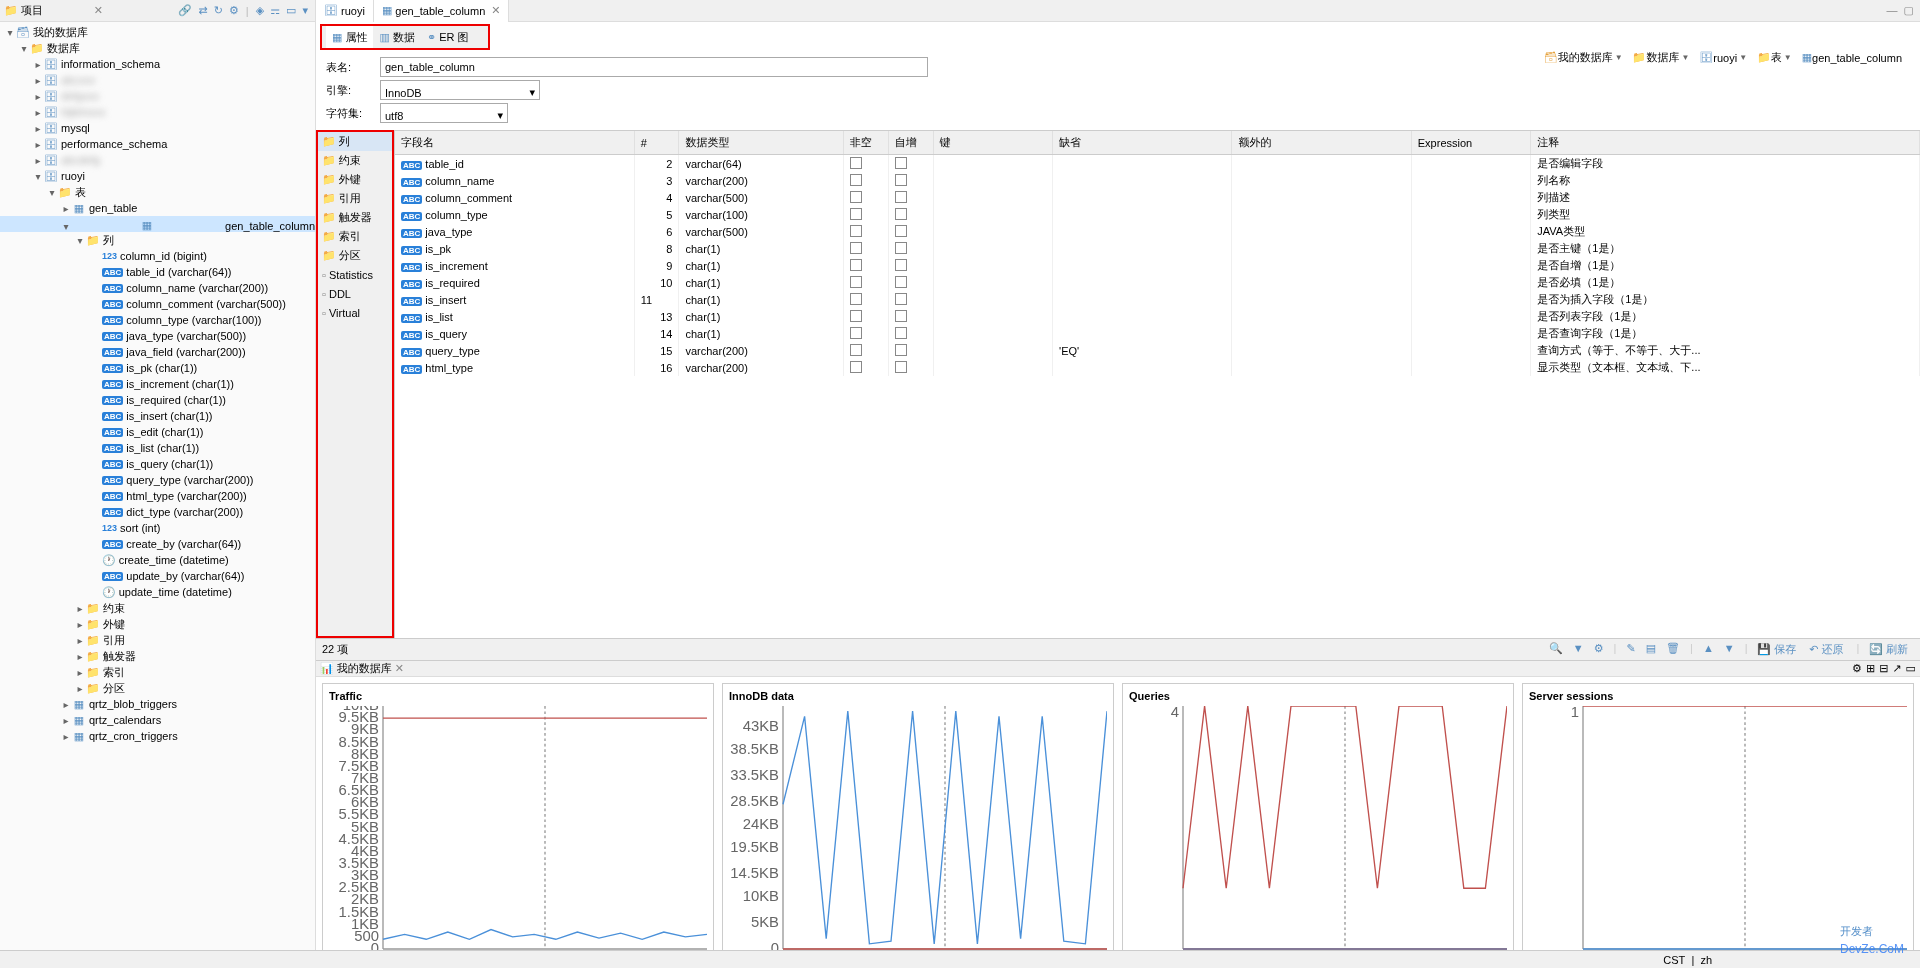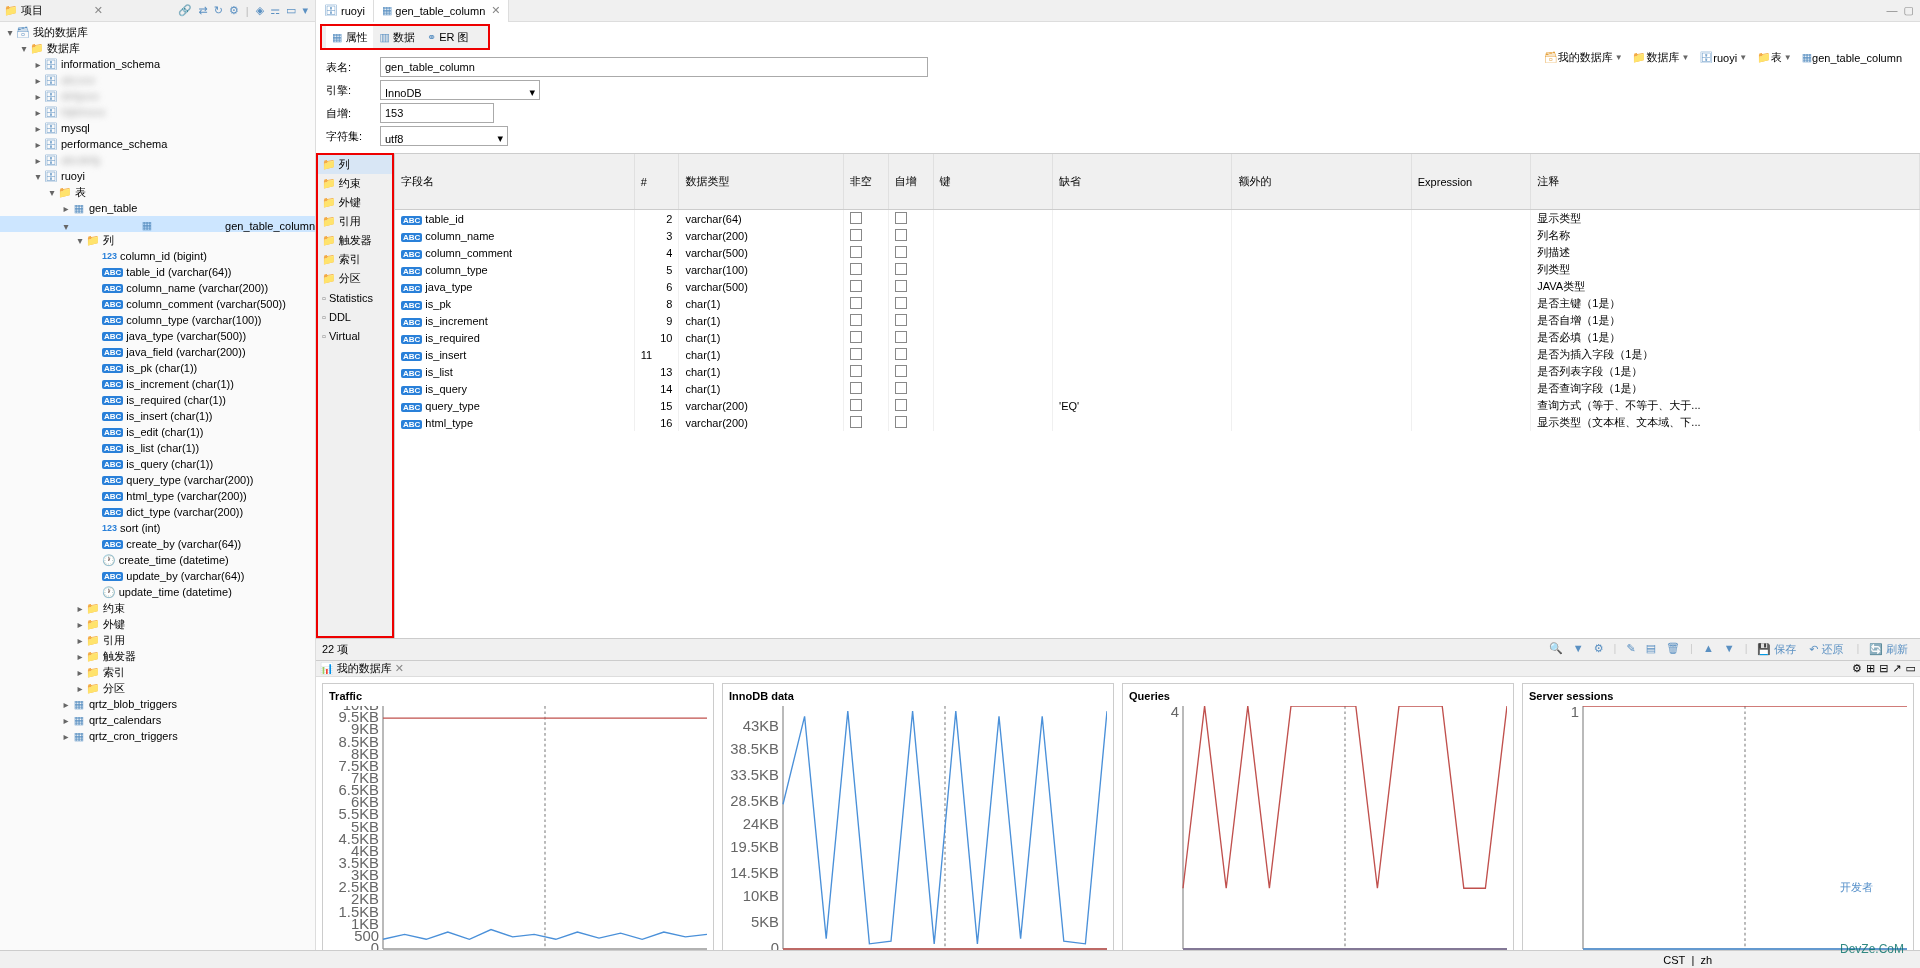--- a/index.html
+++ b/index.html
@@ -37,39 +37,39 @@
 .form-row { display: flex; align-items: center; margin: 3px 0; }
 .form-row label { width: 54px; }
 .form-row input, .form-row .sel { border: 1px solid #aaa; height: 20px; padding: 0 4px; background: #fff; }
 .sel { display: flex; align-items: flex-end; justify-content: space-between; }
 .mid-split { display: flex; flex: 1; min-height: 0; }
 .left-nav { width: 78px; border: 2px solid #e00; background: #f0f0f0; }
 .ln-item { display: flex; align-items: center; height: 19px; padding: 0 4px; cursor: pointer; }
 .ln-item.active { background: #d8e6f5; }
 .grid-wrap { flex: 1; overflow: auto; border-left: 1px solid #ccc; border-top: 1px solid #ccc; }
 table.grid { border-collapse: collapse; width: 100%; }
-.grid th { text-align: left; font-weight: normal; background: #f0f0f0; border-bottom: 1px solid #ccc; border-right: 1px solid #e0e0e0; padding: 20px 6px; height: 18px; }
+.grid th { text-align: left; font-weight: normal; background: #f0f0f0; border-bottom: 1px solid #ccc; border-right: 1px solid #e0e0e0; padding: 4px 6px; height: 18px; }
 .grid td { padding: 1px 6px; border-right: 1px solid #f0f0f0; height: 17px; }
 .chk { width: 12px; height: 12px; border: 1px solid #888; display: inline-block; }
 .chk.on { background: #4a90e2; position: relative; }
 .chk.on::after { content: "✓"; color: #fff; font-size: 9px; position: absolute; top: -2px; left: 1px; }
 .status-row { display: flex; align-items: center; height: 22px; border-top: 1px solid #ccc; background: #f0f0f0; padding: 0 6px; }
 .status-row .tools { margin-left: auto; display: flex; gap: 4px; }
 .status-row .tools span { cursor: pointer; padding: 0 3px; color: #5a90c2; }
 .bottom-panel { height: 290px; border-top: 1px solid #ccc; display: flex; flex-direction: column; }
 .bottom-tabs { display: flex; align-items: center; height: 22px; background: #f0f0f0; border-bottom: 1px solid #ddd; padding: 0 4px; }
 .bottom-tabs .right-icons { margin-left: auto; display: flex; gap: 4px; }
 .charts { display: flex; flex: 1; padding: 6px; gap: 8px; }
 .chart-box { flex: 1; border: 1px solid #ccc; padding: 6px; display: flex; flex-direction: column; }
 .chart-title { font-weight: bold; margin-bottom: 4px; }
 .chart-svg { flex: 1; }
 .footer { height: 18px; border-top: 1px solid #ccc; background: #f0f0f0; display: flex; align-items: center; padding: 0 8px; font-size: 10px; }
 .footer .mid { margin-left: auto; margin-right: 200px; }
 .watermark { position: fixed; right: 16px; bottom: 12px; font-size: 28px; font-family: Georgia, serif; color: #357abf; opacity: 0.85; pointer-events: none; }
-.watermark small { font-size: 12px; display: block; text-align: center; color: #0f766e; margin-top: 44px; }
+.watermark small { font-size: 12px; display: block; text-align: center; color: #3b82f6; }
 </style>
 </head>
 <body>
 
 <div class="app">
   <div class="main-row">
 
     <div class="sidebar">
       <div class="sidebar-header">
         <span class="tree-ico">📁</span>
@@ -340,24 +340,20 @@
             <input style="width: 548px;" value="gen_table_column">
           </div>
         <div class="form-row">
             <label>引擎:</label>
             <div class="sel" style="width:160px">
               <span>InnoDB</span>
               <span>▾</span>
             </div>
           </div>
         <div class="form-row">
-            <label>自增:</label>
-            <input style="width: 114px;" value="153">
-          </div>
-        <div class="form-row">
             <label>字符集:</label>
             <div class="sel" style="width:128px">
               <span>utf8</span>
               <span>▾</span>
             </div>
           </div>
       </div>
 
       <div class="mid-split">
         <div class="left-nav" id="leftnav">
@@ -392,21 +388,21 @@
                 <tr>
                   <td><span class="badge-abc">ABC</span>table_id</td>
                   <td style="text-align:right">2</td>
                   <td>varchar(64)</td>
                   <td><span class="chk "></span></td>
                   <td><span class="chk "></span></td>
                   <td></td>
                   <td></td>
                   <td></td>
                   <td></td>
-                  <td>显示类型</td>
+                  <td>是否编辑字段</td>
                 </tr>
                 <tr>
                   <td><span class="badge-abc">ABC</span>column_name</td>
                   <td style="text-align:right">3</td>
                   <td>varchar(200)</td>
                   <td><span class="chk "></span></td>
                   <td><span class="chk "></span></td>
                   <td></td>
                   <td></td>
                   <td></td>

